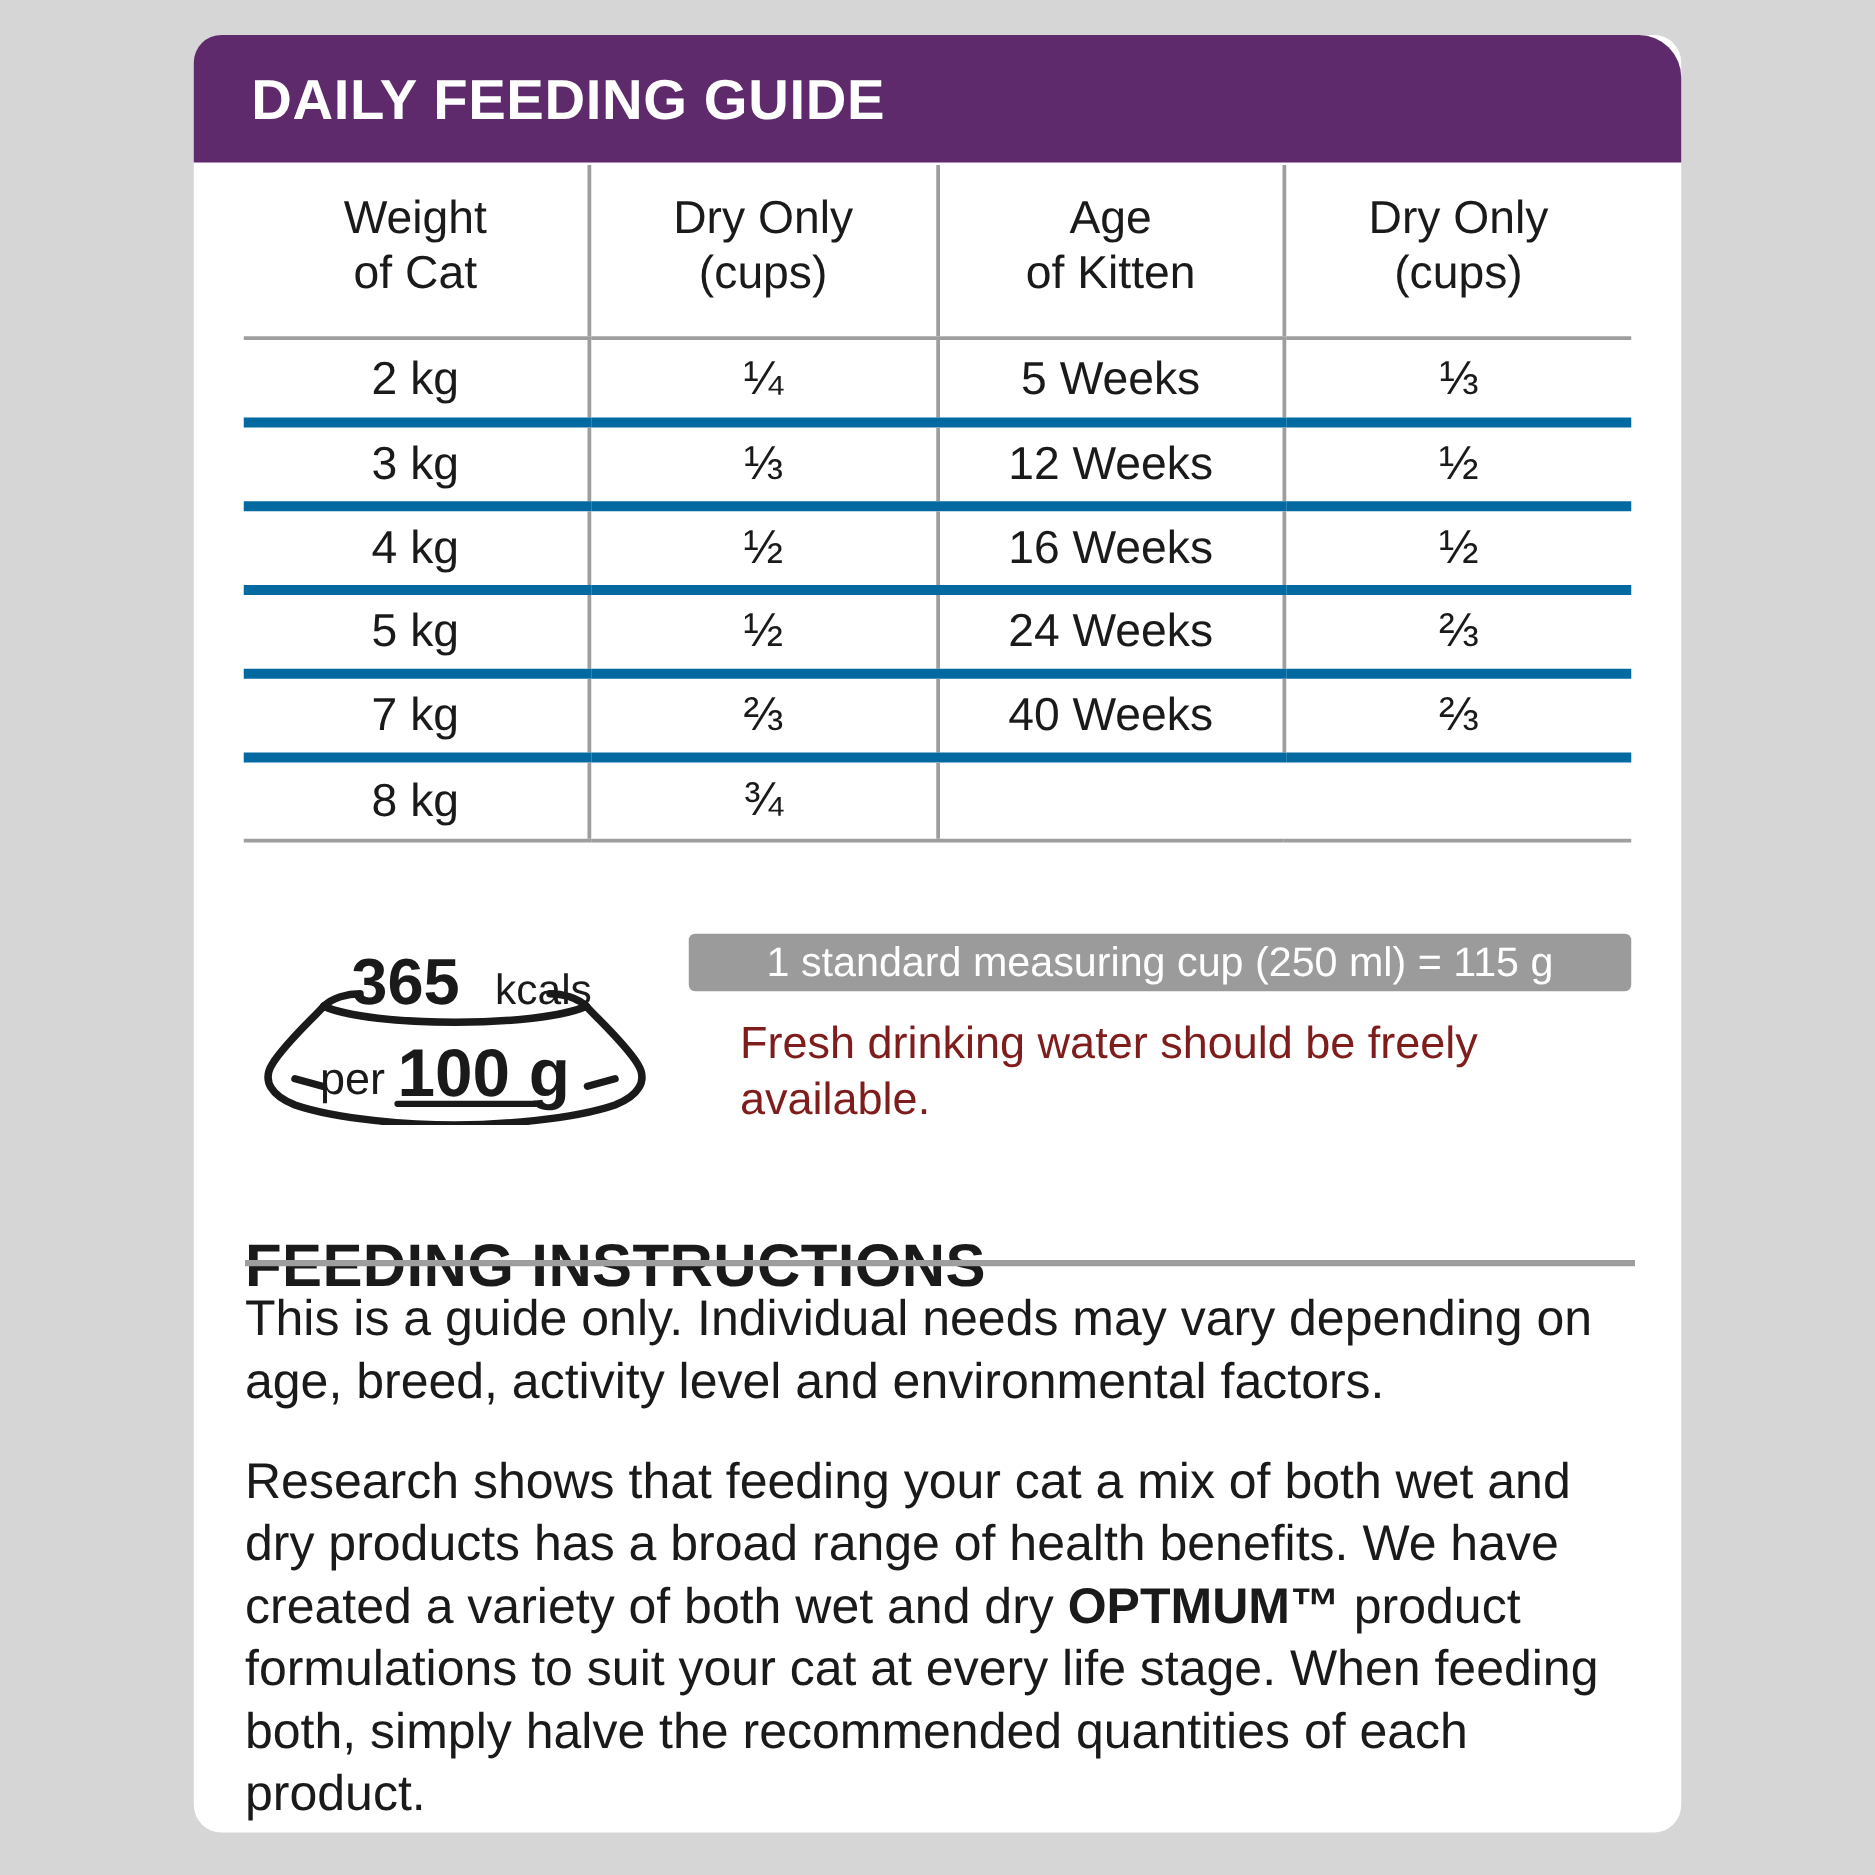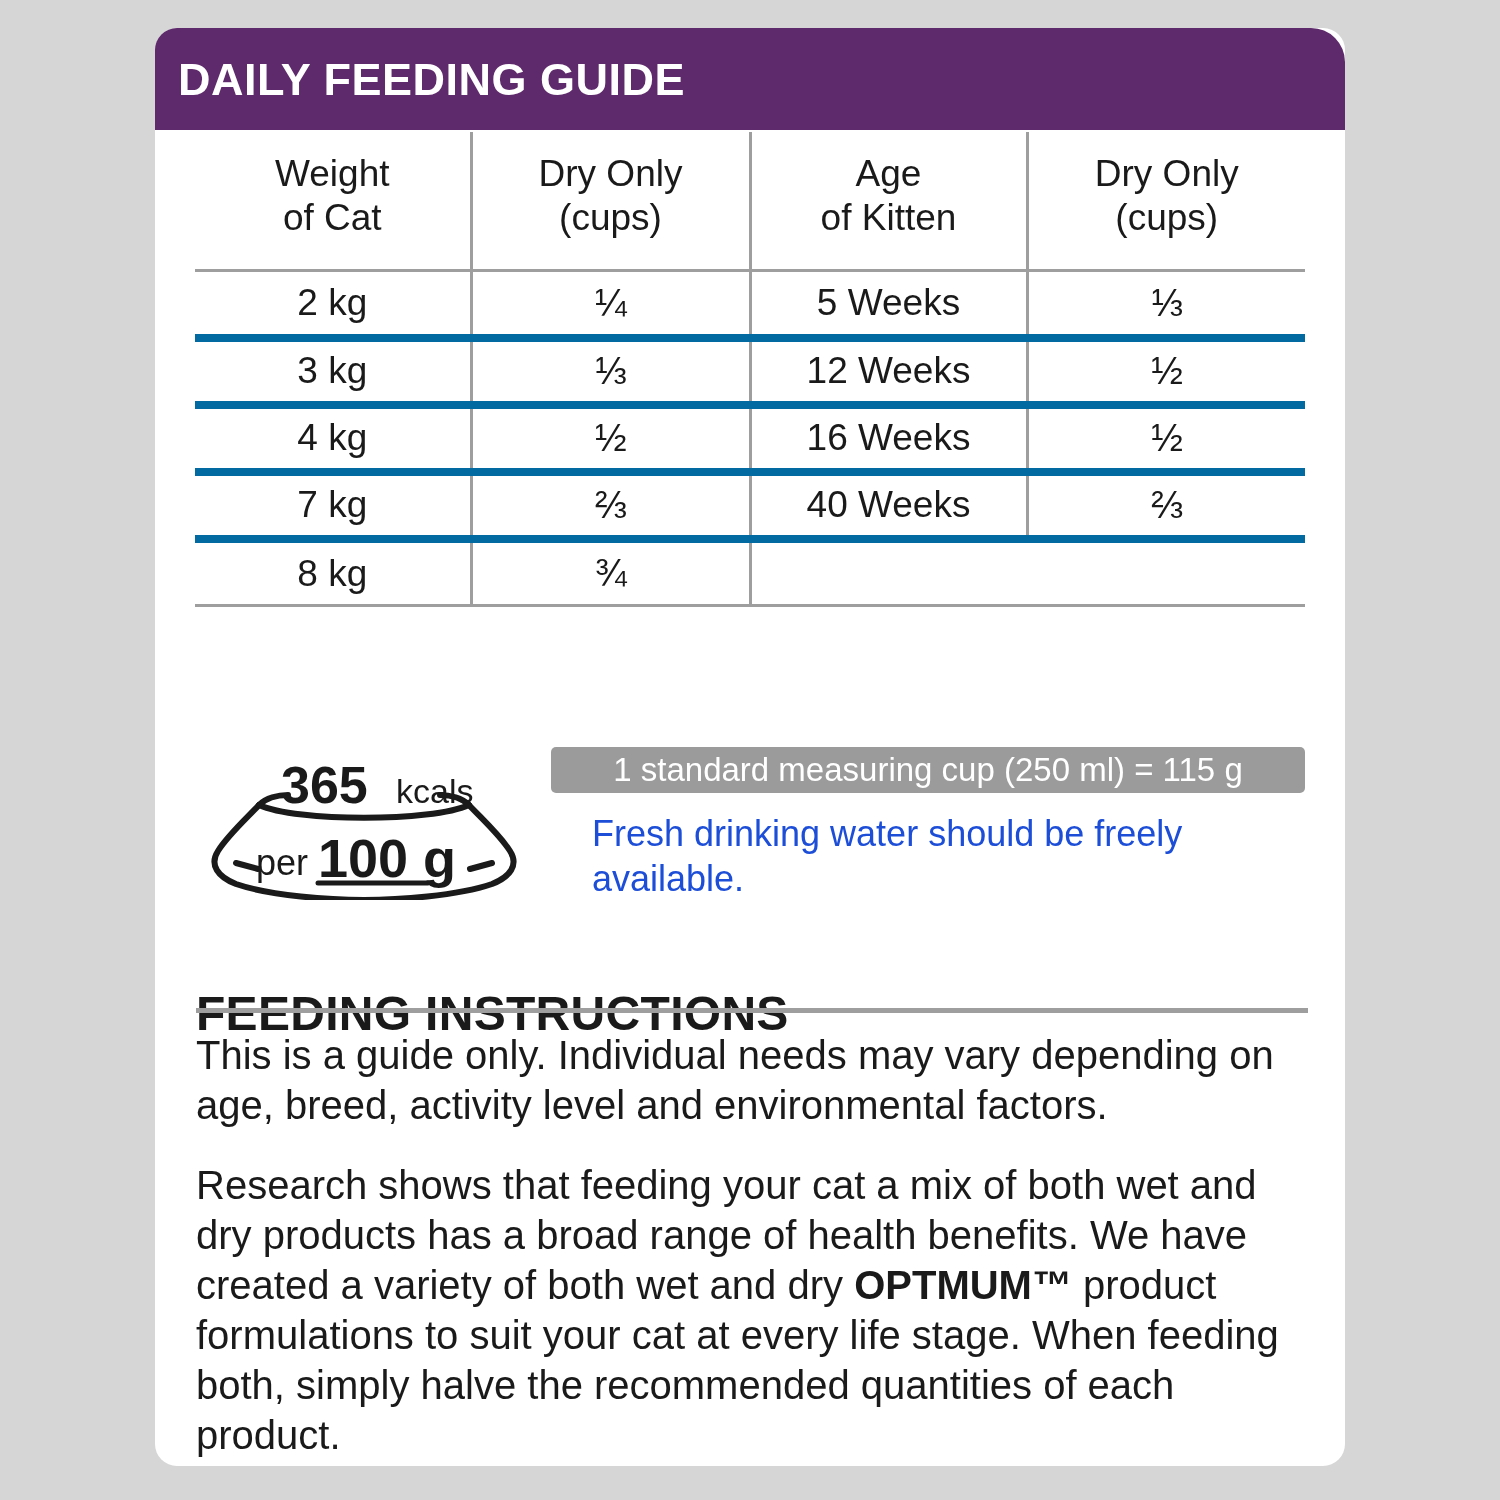--- a/index.html
+++ b/index.html
@@ -44,21 +44,21 @@
     border-top-left-radius: 22px;
     border-top-right-radius: 34px;
     display: flex;
     align-items: center;
   }
   .banner-title {
     color: #ffffff;
     font-size: 45px;
     font-weight: 700;
     letter-spacing: 0.5px;
-    padding-left: 23px;
+    padding-left: 46px;
     line-height: 1;
   }
 
   
   .feed-table {
     position: absolute;
     left: 195px;
     top: 132px;
     width: 1110px;
     border-collapse: collapse;
@@ -132,21 +132,21 @@
   }
 
   
   .water {
     position: absolute;
     left: 592px;
     top: 812px;
     width: 660px;
     font-size: 36px;
     line-height: 1.24;
-    color: #1d4ed8;
+    color: #7f1d1d;
   }
 
   
   .fi-head {
     position: absolute;
     left: 196px;
     top: 990px;
     font-size: 48px;
     font-weight: 700;
     letter-spacing: 0.3px;
@@ -226,20 +226,26 @@
         <td class="vsep">12 Weeks</td>
         <td class="vsep"><span class="frac">½</span></td>
       </tr>
       <tr class="drow">
         <td>4 kg</td>
         <td class="vsep"><span class="frac">½</span></td>
         <td class="vsep">16 Weeks</td>
         <td class="vsep"><span class="frac">½</span></td>
       </tr>
       <tr class="drow">
+        <td>5 kg</td>
+        <td class="vsep"><span class="frac">½</span></td>
+        <td class="vsep">24 Weeks</td>
+        <td class="vsep"><span class="frac">⅔</span></td>
+      </tr>
+      <tr class="drow">
         <td>7 kg</td>
         <td class="vsep"><span class="frac">⅔</span></td>
         <td class="vsep">40 Weeks</td>
         <td class="vsep"><span class="frac">⅔</span></td>
       </tr>
       <tr class="drow last">
         <td>8 kg</td>
         <td class="vsep"><span class="frac">¾</span></td>
         <td class="blank-first"></td>
         <td class="blank"></td>

